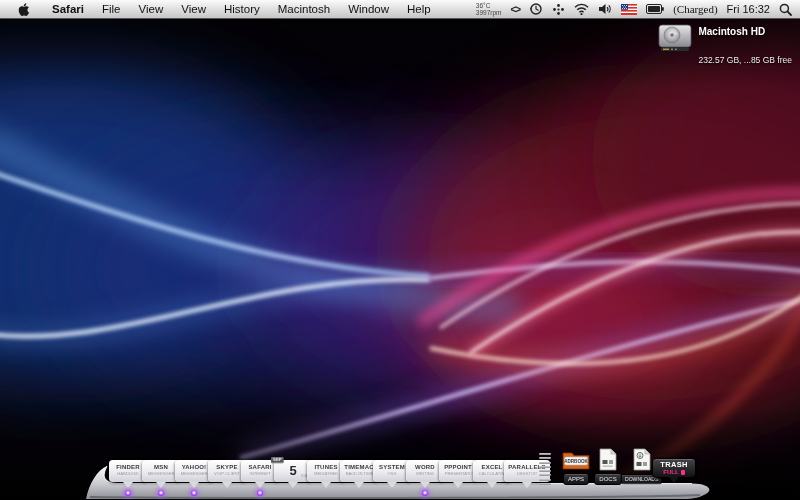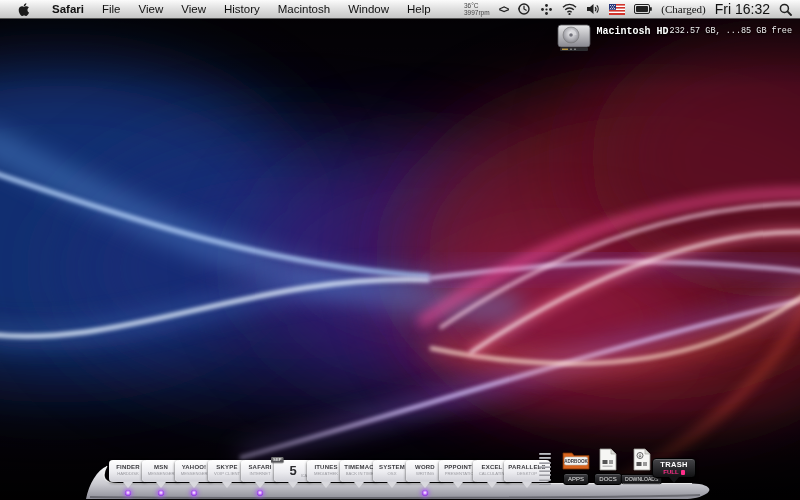--- a/index.html
+++ b/index.html
@@ -14,26 +14,26 @@
   .mb-left{display:flex;align-items:center;height:100%;}
   .mb-item{padding:0 9px;height:100%;display:flex;align-items:center;cursor:default;}
   .mb-item.app{font-weight:bold;}
   .apple{width:13px;height:14px;margin:0 4px 0 8px;}
   .mb-right{margin-left:auto;display:flex;align-items:center;height:100%;gap:9px;padding-right:8px;}
   .temp{display:flex;flex-direction:column;justify-content:center;align-items:flex-start;
         font-size:6.5px;line-height:7px;color:#444;}
   .code-glyph{font-size:10px;font-weight:bold;color:#222;letter-spacing:-1px;}
   .mb-ico{display:flex;align-items:center;}
   .charged{font-size:11px;color:#111;font-family:Liberation Serif, serif;}
-  .clock{font-size:14px;color:#111;}
+  .clock{font-size:11px;color:#111;}
   
   .wallpaper{position:absolute;top:18px;left:0;width:800px;height:482px;z-index:1;}
   
   .drive{position:absolute;top:24px;right:8px;display:flex;align-items:flex-start;gap:6px;z-index:10;}
-  .drive-txt{display:flex;flex-direction:row;gap:1px;padding-top:2px;font-family:Liberation Mono, monospace;}
+  .drive-txt{display:flex;flex-direction:column;gap:18px;padding-top:2px;}
   .drive-name{color:#fff;font-size:10px;font-weight:bold;text-shadow:0 1px 2px #000;}
   .drive-cap{color:#eee;font-size:8.5px;text-shadow:0 1px 2px #000;}
   
   .dock{position:absolute;left:0;bottom:0;width:800px;height:60px;z-index:20;}
   .shelf{position:absolute;left:0;bottom:0;}
   .tag{position:absolute;bottom:18px;height:22px;width:38px;border-radius:4px;
     background:linear-gradient(#ffffff,#ececf0 55%,#cfcfd6);
     box-shadow:0 1px 3px rgba(0,0,0,.7), inset 0 0 1px #fff;
     text-align:center;box-sizing:border-box;padding-top:3.5px;cursor:pointer;}
   .tag::after{content:"";position:absolute;left:50%;margin-left:-5px;top:100%;

